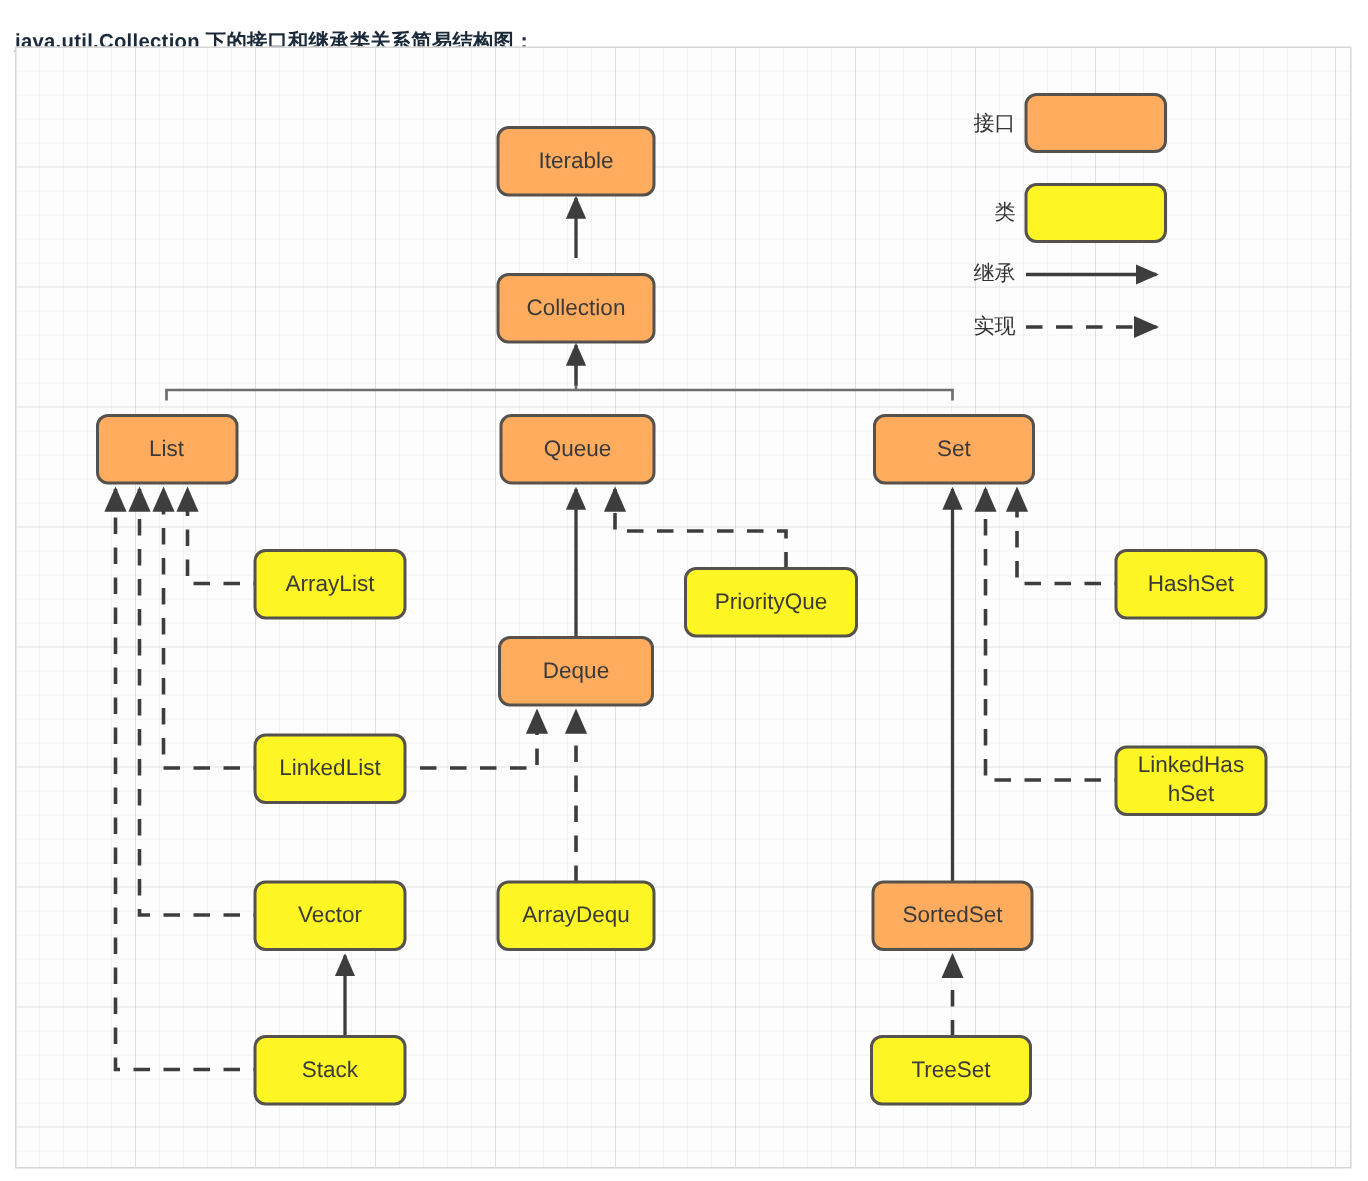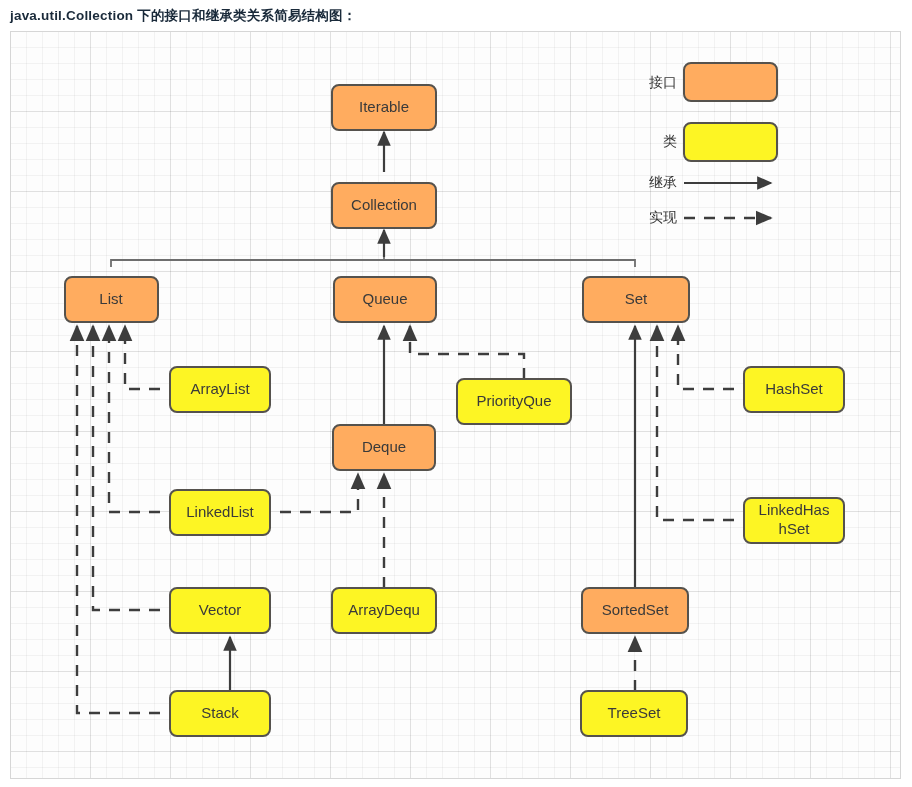--- a/index.html
+++ b/index.html
@@ -14,20 +14,21 @@
     font-family: "Liberation Sans", "DejaVu Sans", sans-serif;
     overflow: hidden;
   }
   #page-title {
     font-size: 13.5px;
     font-weight: bold;
     color: #1a2a3a;
     padding: 7px 0 6px 10px;
     letter-spacing: 0.2px;
     white-space: nowrap;
+    margin-top: 12px;
   }
   #canvas-frame {
     position: absolute;
     left: 10px;
     top: 31px;
     width: 891px;
     height: 748px;
     border: 1px solid #d6d6d6;
     background-color: #fdfdfd;
     background-image:

